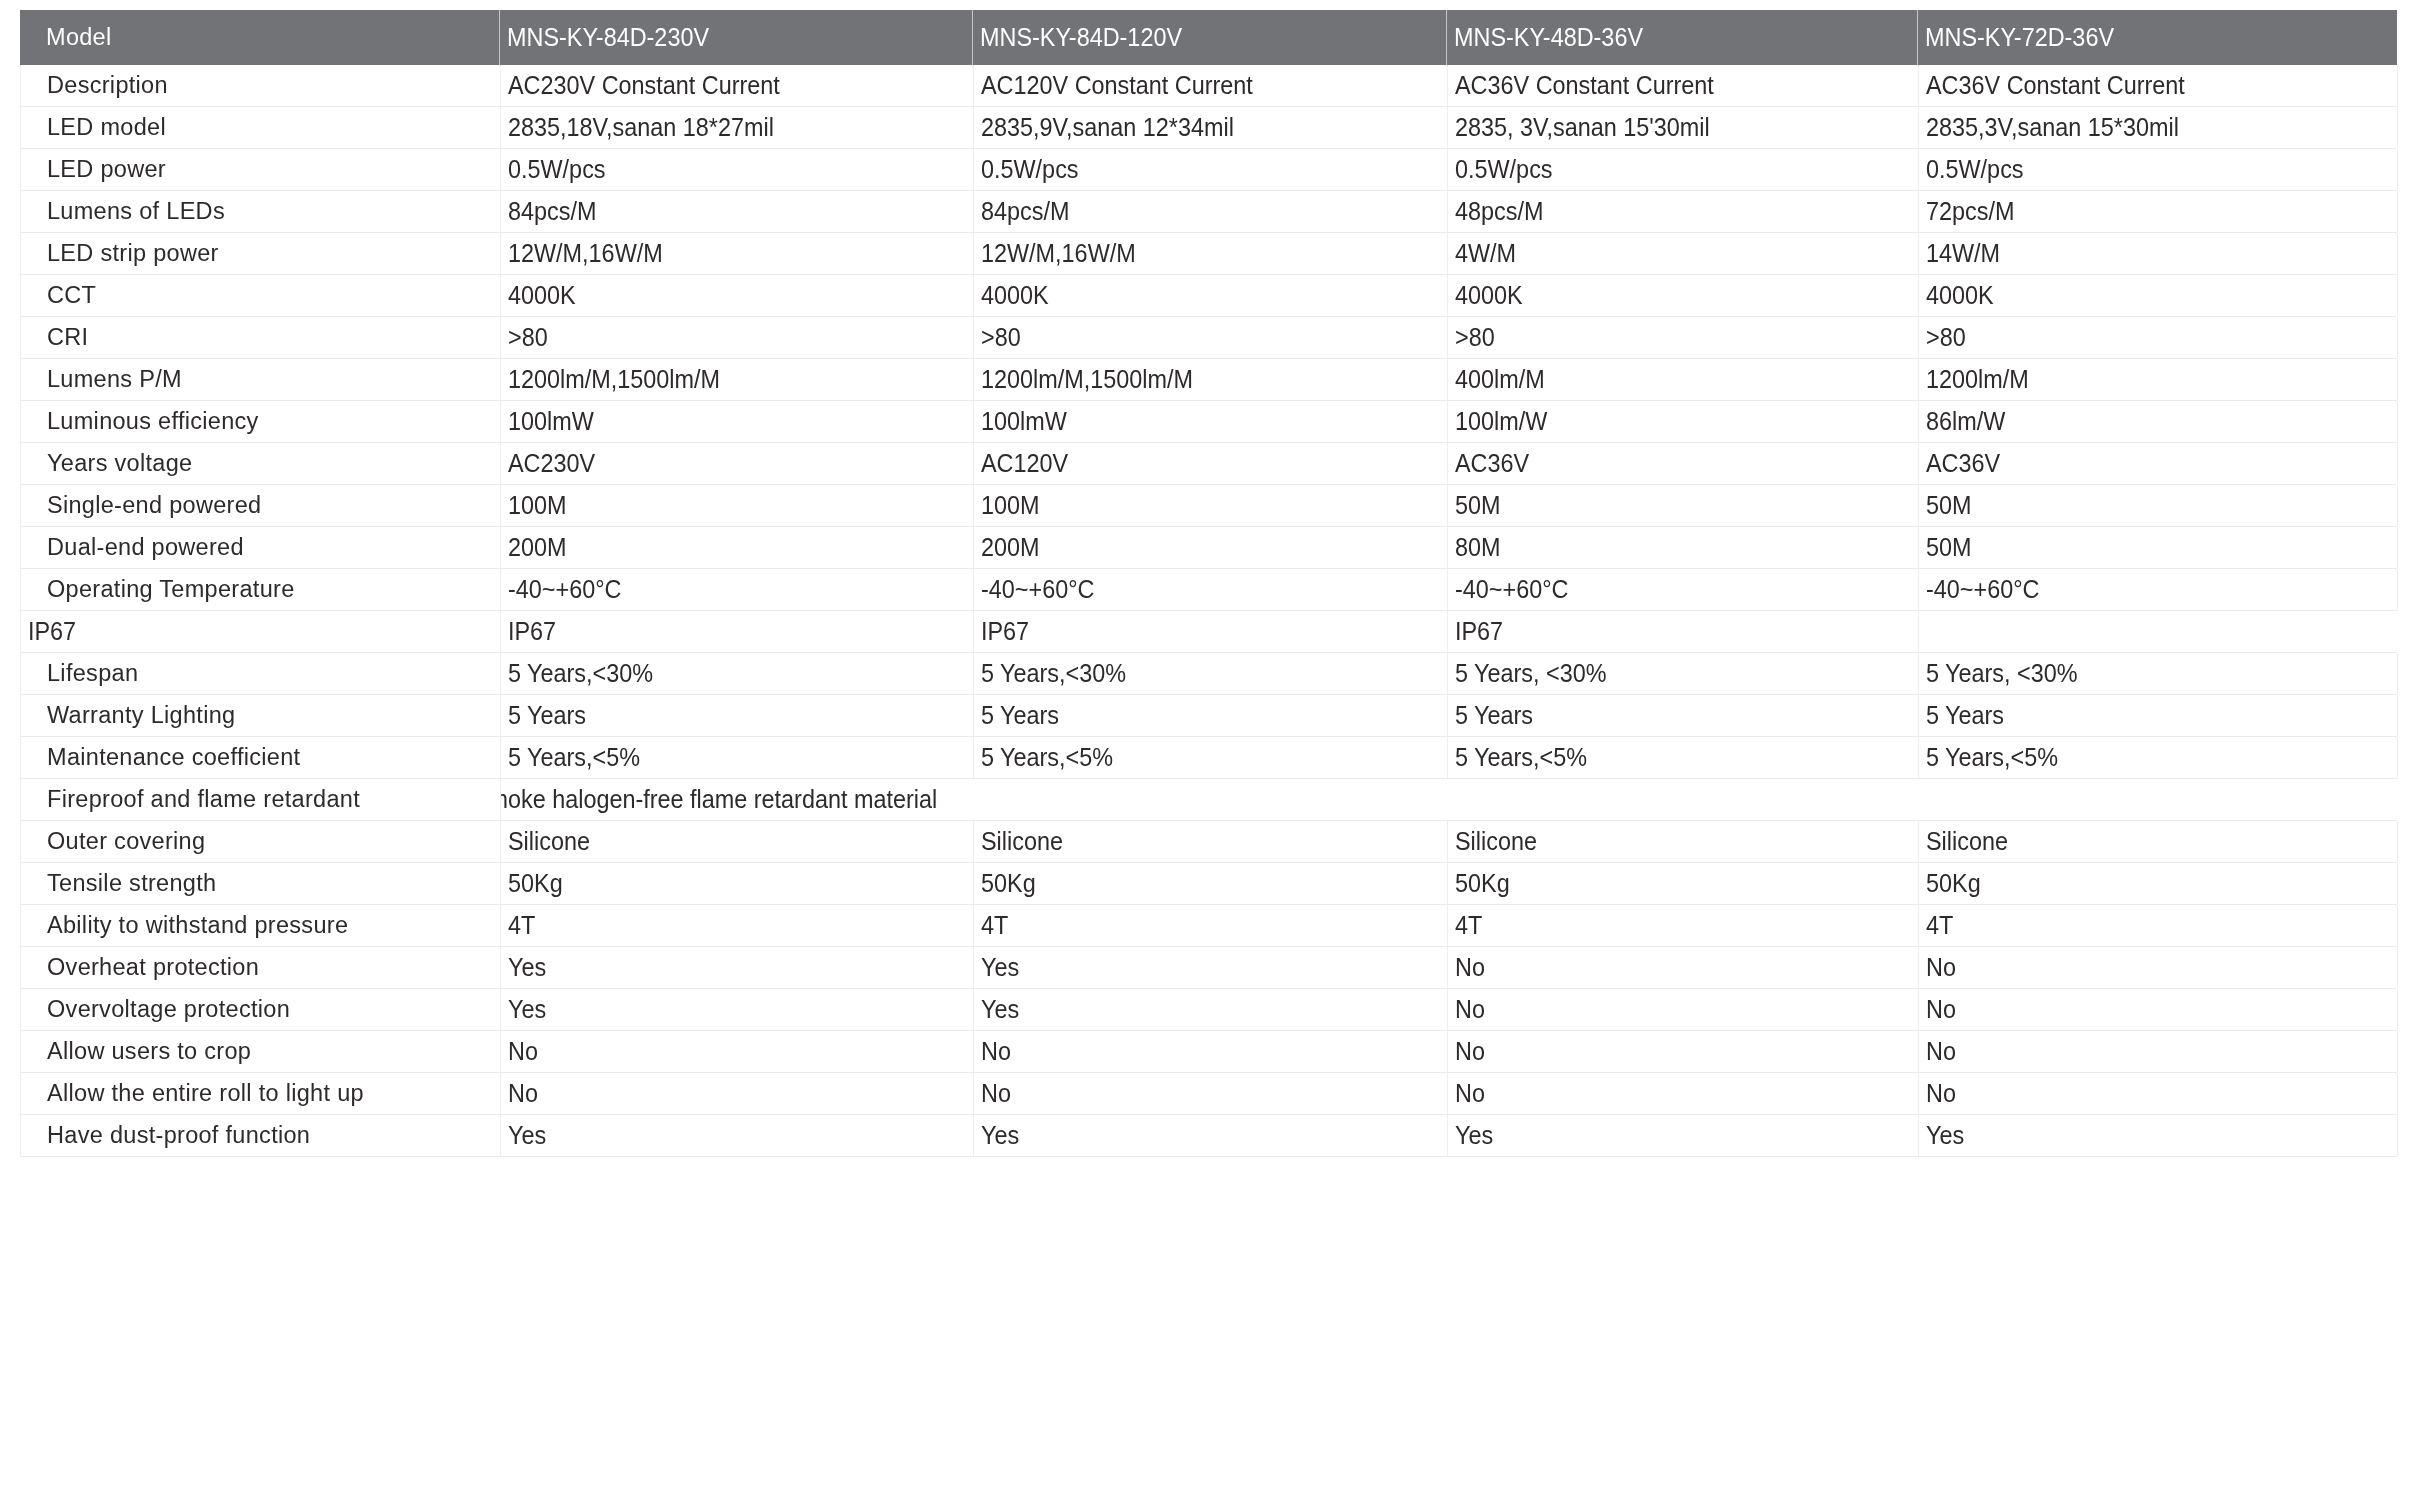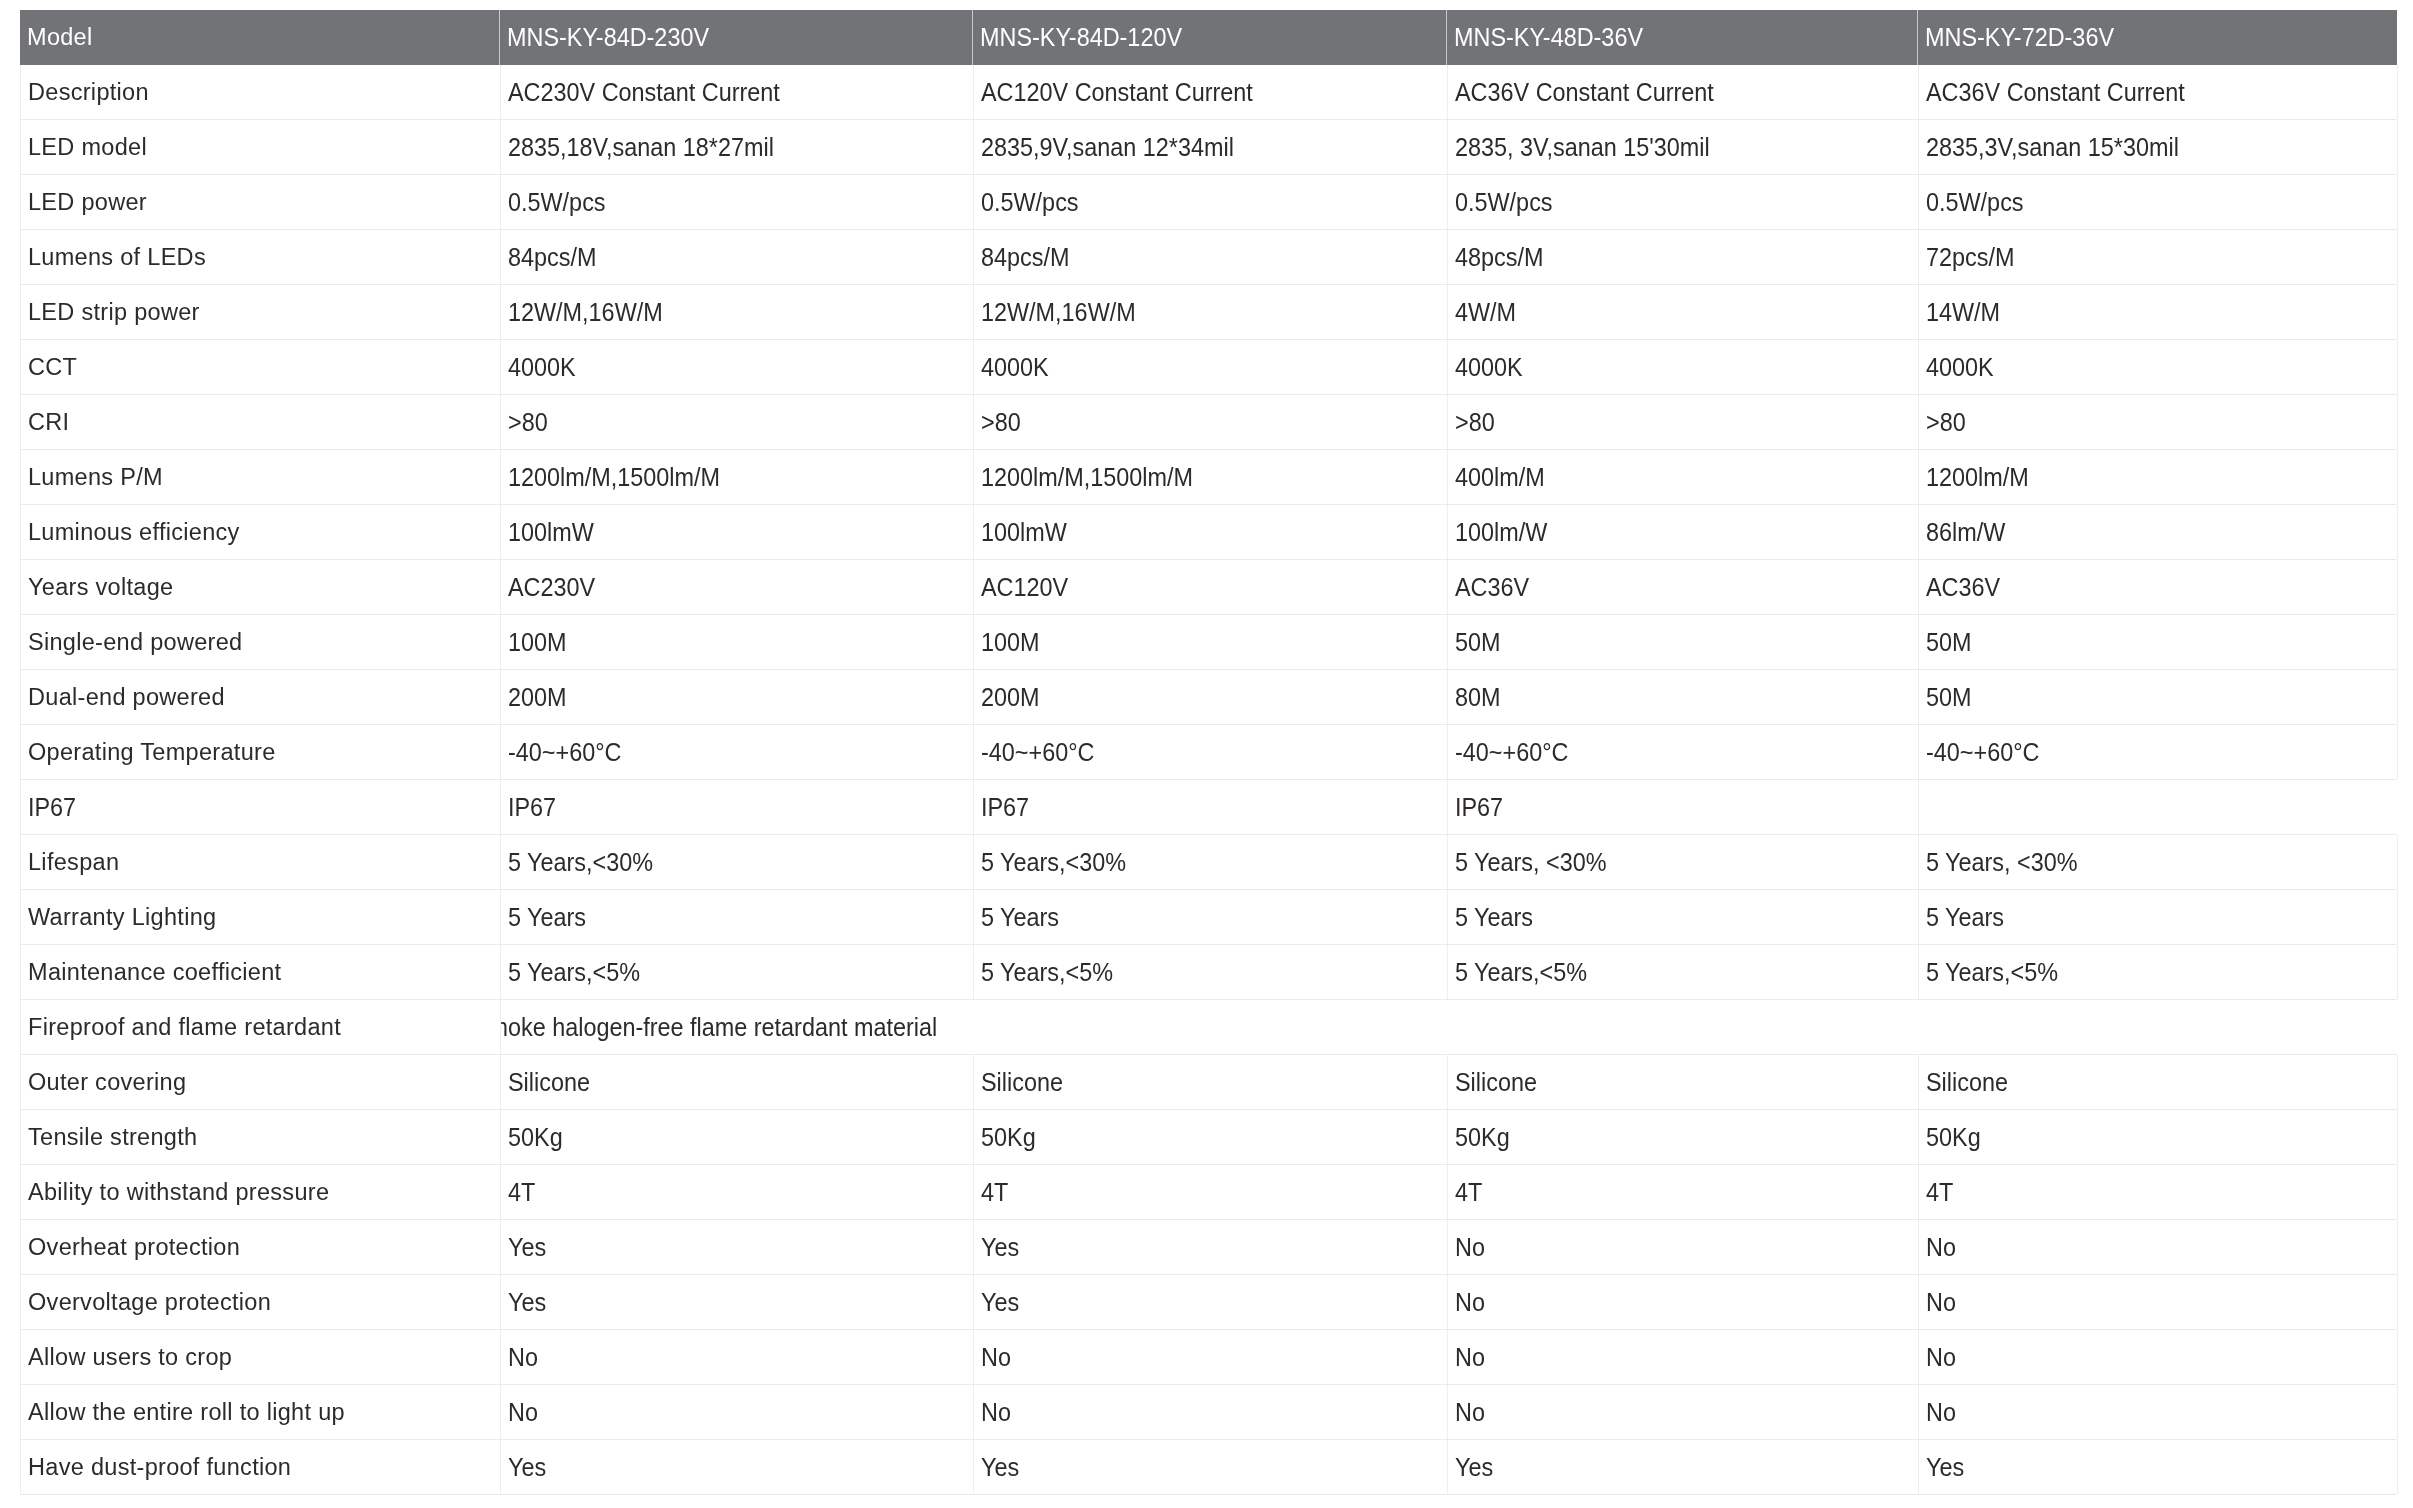--- a/index.html
+++ b/index.html
@@ -21,21 +21,21 @@
     overflow:hidden;
   }
   .spec-table{
     position:absolute;
     left:20px;top:10px;
     width:2377px;
   }
   .row{
     display:grid;
     grid-template-columns:480px 473px 474px 471px 479px;
-    height:55px;
+    height:42px;
     border-bottom:1.7px solid var(--row_line);
     border-left:1.7px solid var(--col_line);
     background:var(--background);
   }
   .row.header{
     height:55px;
     background:var(--header_bg);
     border-bottom:none;
     border-left:none;
   }
@@ -44,21 +44,21 @@
     align-items:center;
     overflow:hidden;
     border-right:1.7px solid var(--col_line);
   }
   .row.header .cell{
     border-right:1.7px solid var(--header_divider);
   }
   .row.header .cell:last-child{
     border-right:none;
   }
-  .label-cell{padding-left:7px;}
+  .label-cell{padding-left:26px;}
   .value-cell{padding-left:6.7px;}
   .merged-cell{
     grid-column:2 / span 4;
     justify-content:flex-start;
     border-right:none;
   }
   .lbl{
     font-size:23.5px;
     letter-spacing:0.3px;
     color:var(--body_text);

